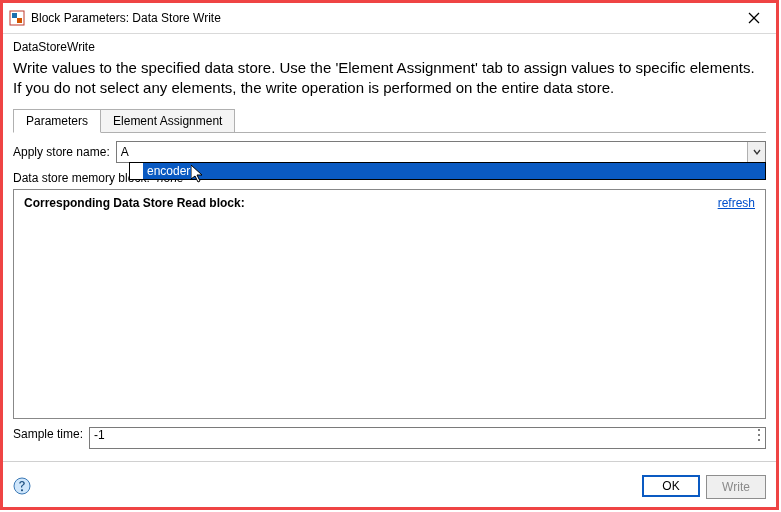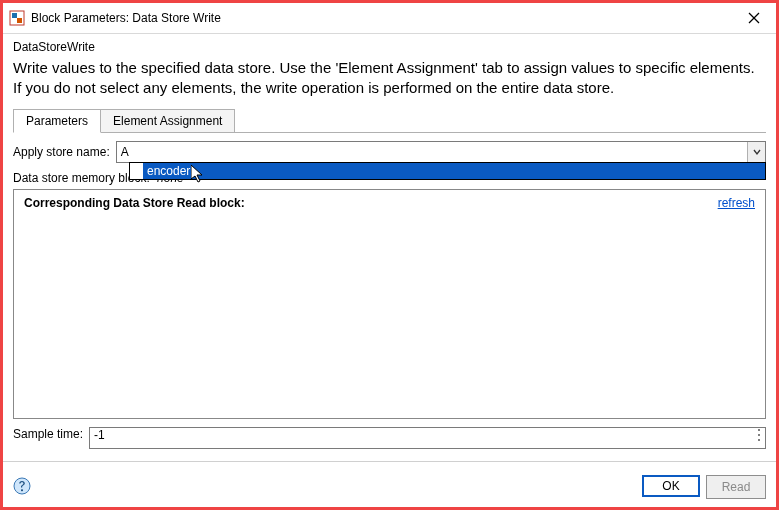--- a/index.html
+++ b/index.html
@@ -353,18 +353,18 @@
       <svg width="18" height="18" viewBox="0 0 18 18">
         <circle cx="9" cy="9" r="8" fill="#cfe6fb" stroke="#3a78b5" stroke-width="1"></circle>
         <path d="M6.2 6.5c0-1.5 1.2-2.6 2.8-2.6 1.7 0 2.8 1 2.8 2.4 0 1.1-.6 1.7-1.6 2.3-.8.5-1 .8-1 1.5v.4H8V10c0-1.1.5-1.7 1.4-2.3.7-.4 1-.7 1-1.3 0-.7-.5-1.2-1.4-1.2-.9 0-1.4.5-1.5 1.3H6.2zM9 12.2c.6 0 1 .4 1 1s-.4 1-1 1-1-.4-1-1 .4-1 1-1z" fill="#1c4f80"></path>
       </svg>
     </span>
     <div class="footer-buttons">
       <div class="btn primary">
         <span>OK</span>
       </div>
       <div class="btn disabled">
-        <span>Read</span>
+        <span>Write</span>
       </div>
     </div>
   </div>
 
 </div>
 
 </body></html>

